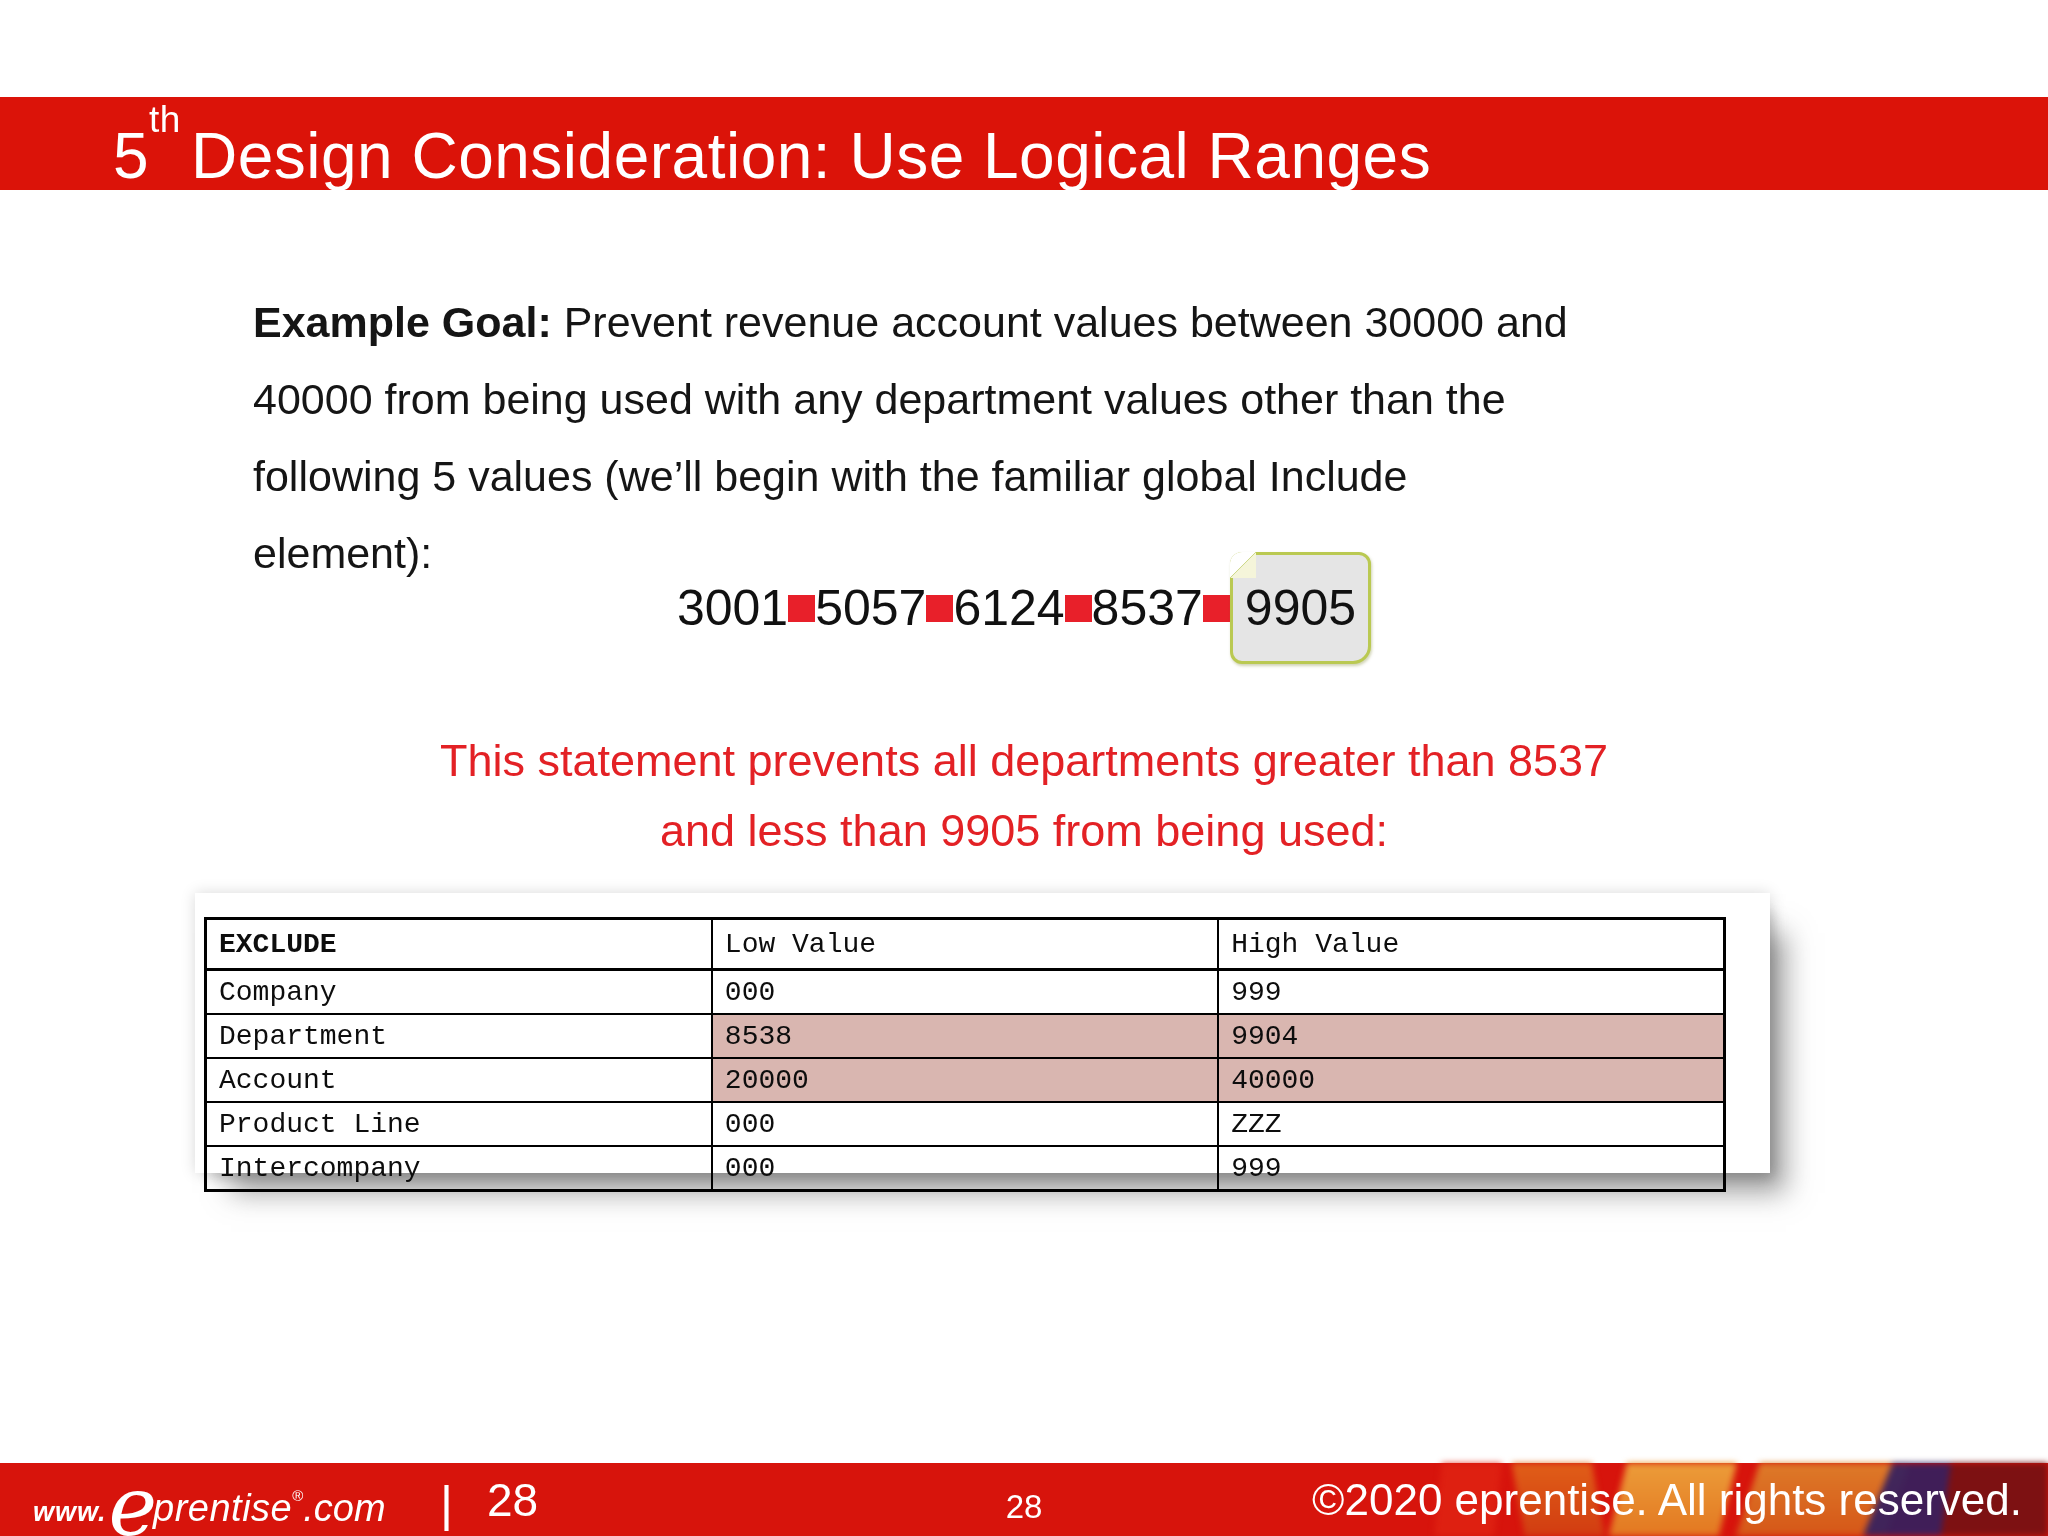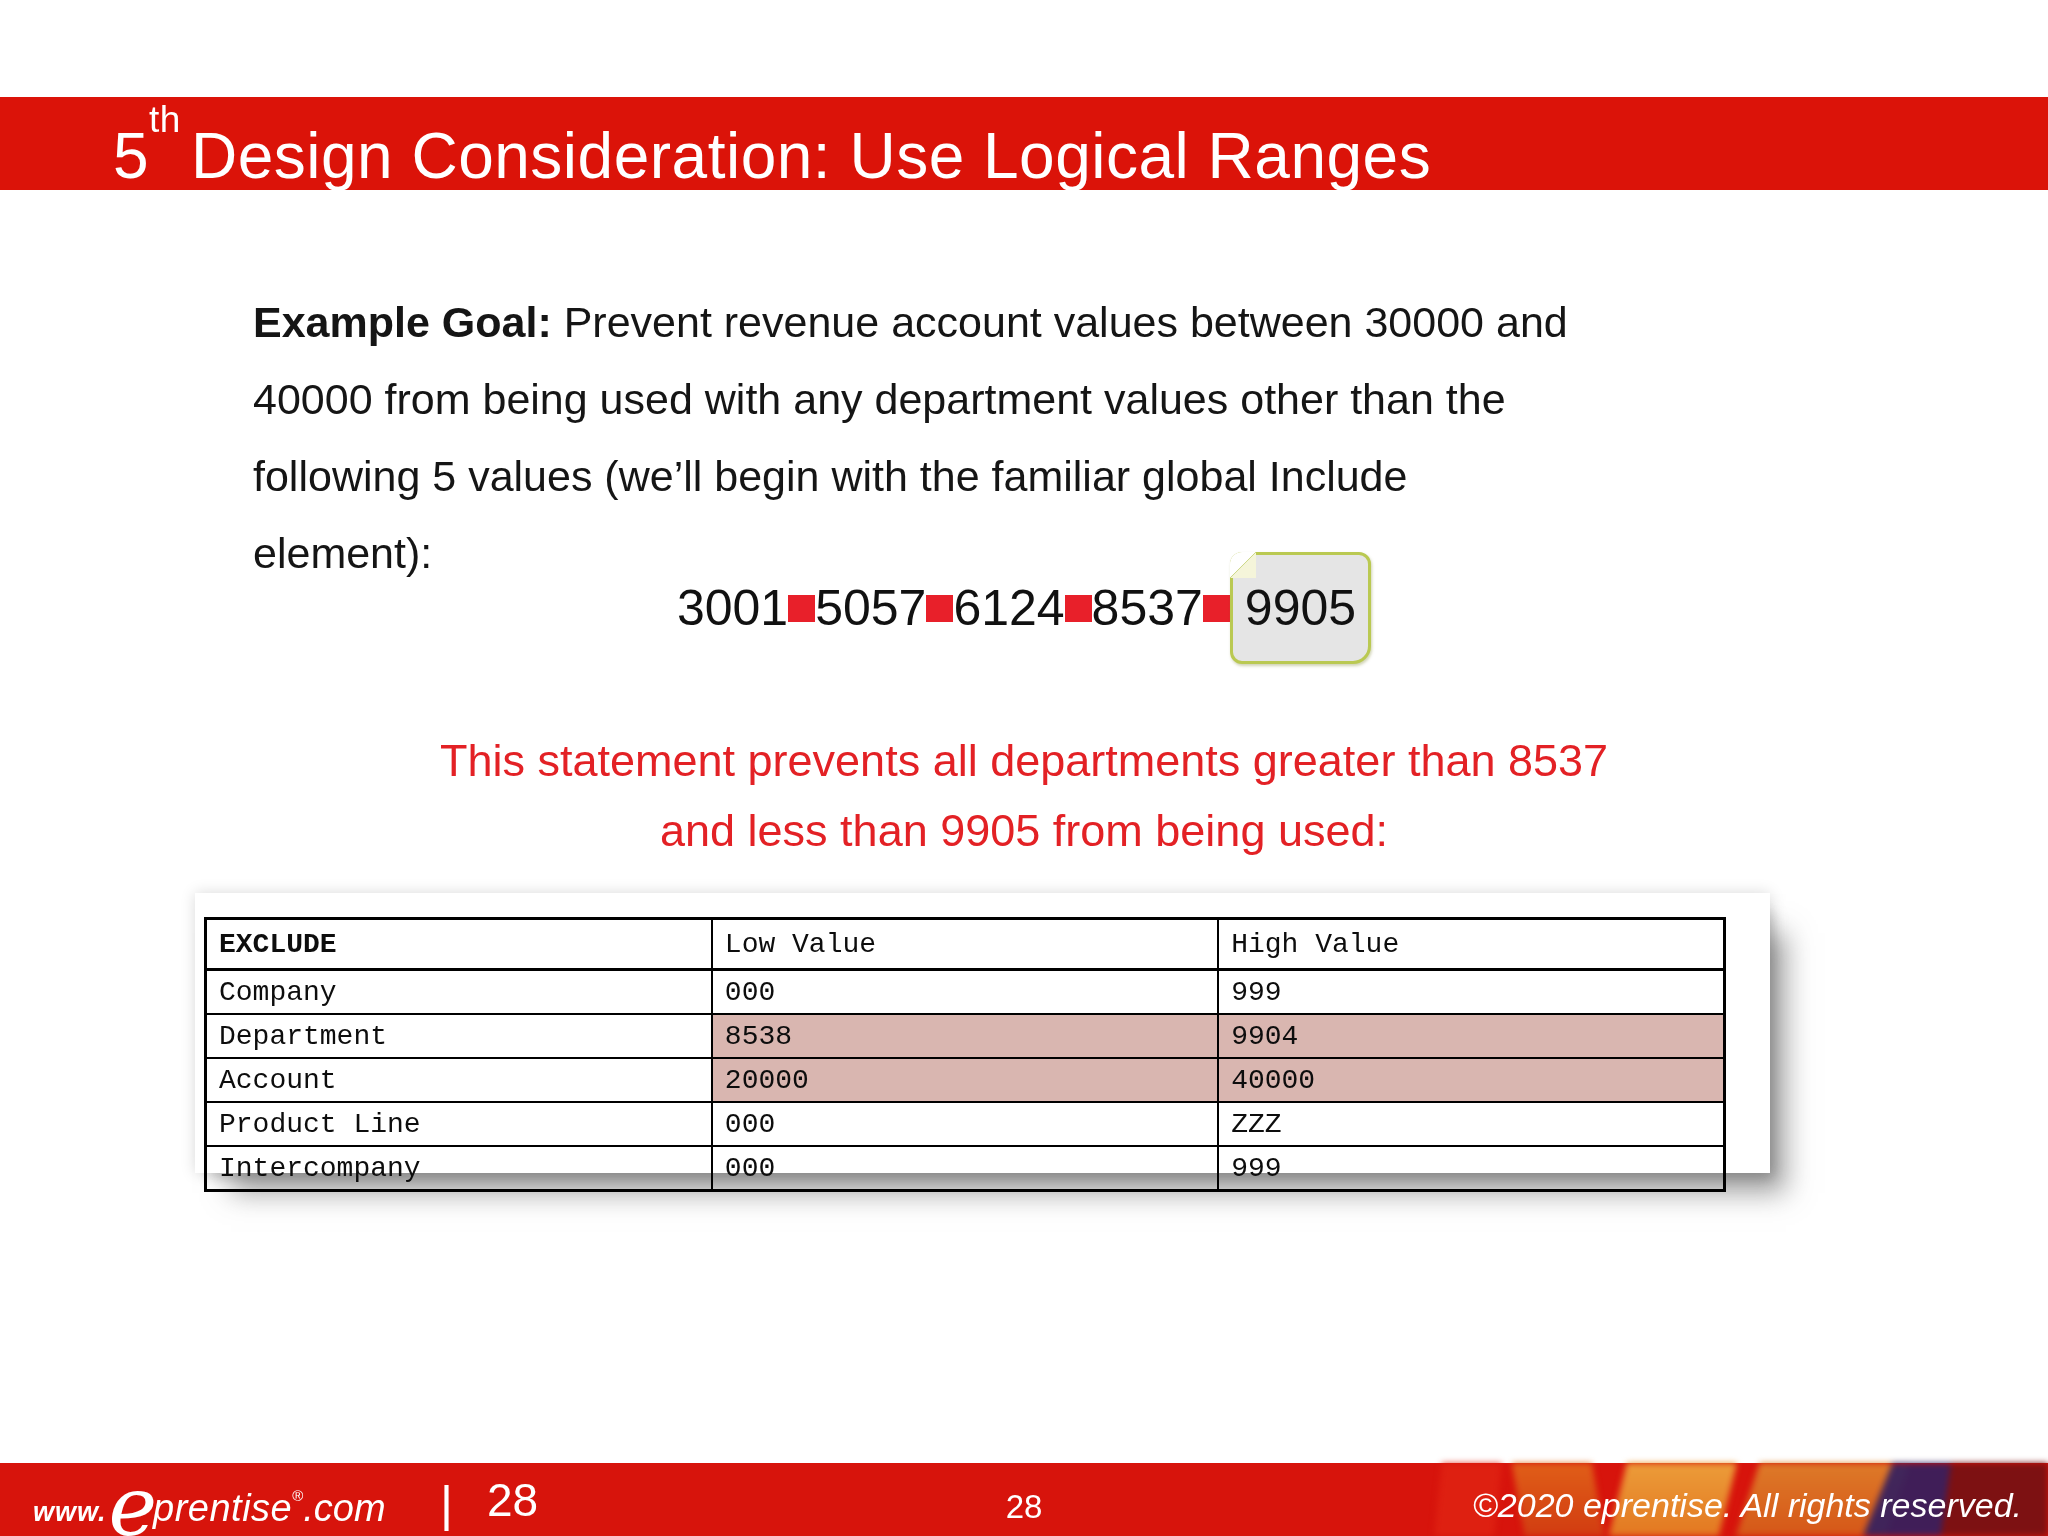--- a/index.html
+++ b/index.html
@@ -62,21 +62,21 @@
   .logo .www{font-size:27px;font-style:italic;font-weight:600;letter-spacing:1px;}
   .logo .bige{font-family:"DejaVu Serif",serif;font-style:italic;font-size:82px;line-height:0;
               position:relative;top:14px;margin:0 -4px 0 2px;}
   .logo .name{font-size:38px;font-style:italic;font-weight:500;letter-spacing:0.5px;}
   .logo .reg{font-size:15px;position:relative;top:-20px;}
   .logo .com{font-size:38px;font-style:italic;font-weight:500;}
 
   .divider{position:absolute;left:440px;top:12px;font-size:50px;font-weight:300;}
   .pg-left{position:absolute;left:487px;top:10px;font-size:46px;}
   .pg-center{position:absolute;left:0;width:100%;text-align:center;bottom:10px;font-size:33px;}
-  .copyright{position:absolute;right:26px;bottom:11px;font-size:34px;z-index:2;font-style:italic;}
+  .copyright{position:absolute;right:26px;bottom:11px;font-size:44px;z-index:2;}
 </style>
 </head>
 <body>
 
 <div class="slide">
 
   <header class="banner">
     <h1><span>5</span><sup>th</sup><span>Design Consideration: Use Logical Ranges</span></h1>
   </header>
 

